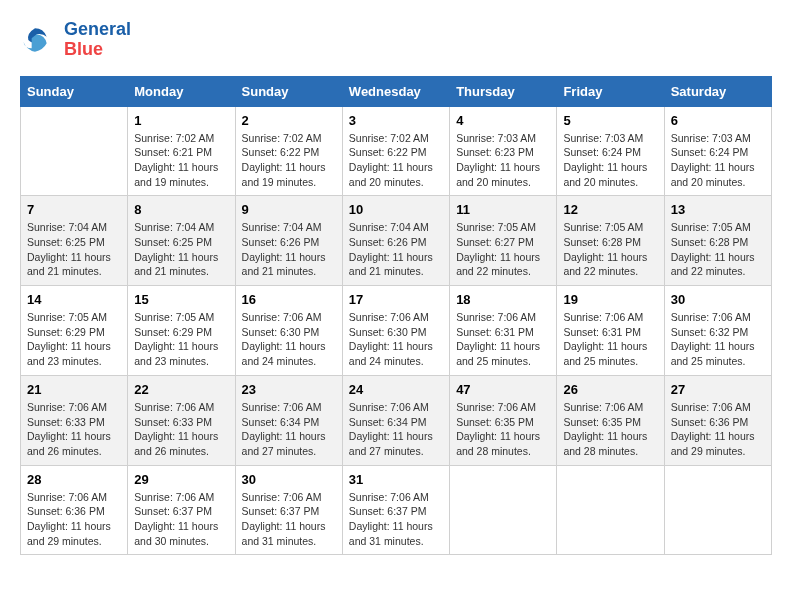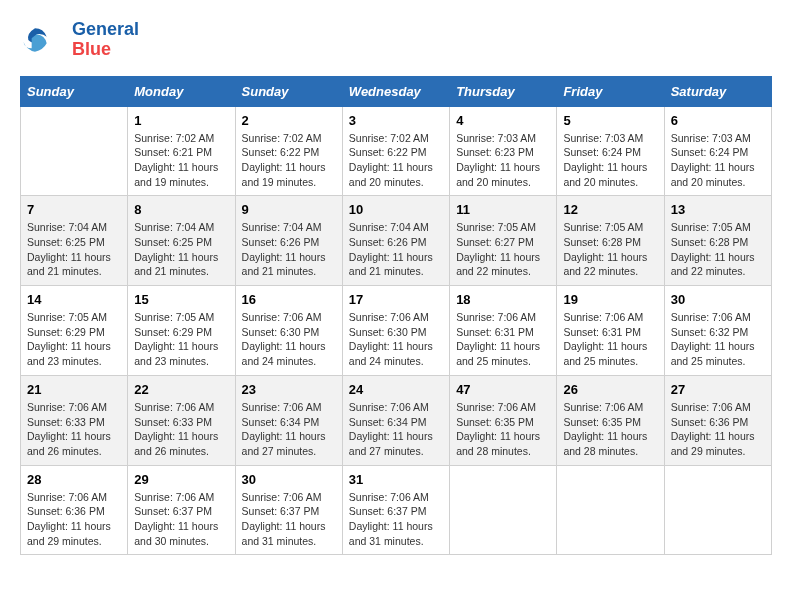--- a/index.html
+++ b/index.html
@@ -12,21 +12,21 @@
     }
     .header {
       display: flex;
       justify-content: space-between;
       align-items: flex-start;
       margin-bottom: 16px;
     }
     .logo {
       display: flex;
       align-items: center;
-      gap: 22px;
+      gap: 14px;
     }
     .logo-text {
       font-size: 18px;
       font-weight: bold;
       color: #333;
       line-height: 1.1;
     }
     .logo-text span { color: #1a5fa8; }
     .logo-icon {
       width: 30px;
@@ -51,21 +51,20 @@
     thead tr {
       background-color: #2a6db5;
       color: #fff;
     }
     thead th {
       padding: 7px 6px;
       text-align: left;
       font-size: 13px;
       font-weight: bold;
       border: 1px solid #2a6db5;
-      font-style: italic;
     }
     tbody tr {
       vertical-align: top;
     }
     tbody tr:nth-child(odd) { background: #fff; }
     tbody tr:nth-child(even) { background: #f2f2f2; }
     tbody td {
       padding: 6px 6px;
       border: 1px solid #d0d0d0;
       min-height: 80px;

